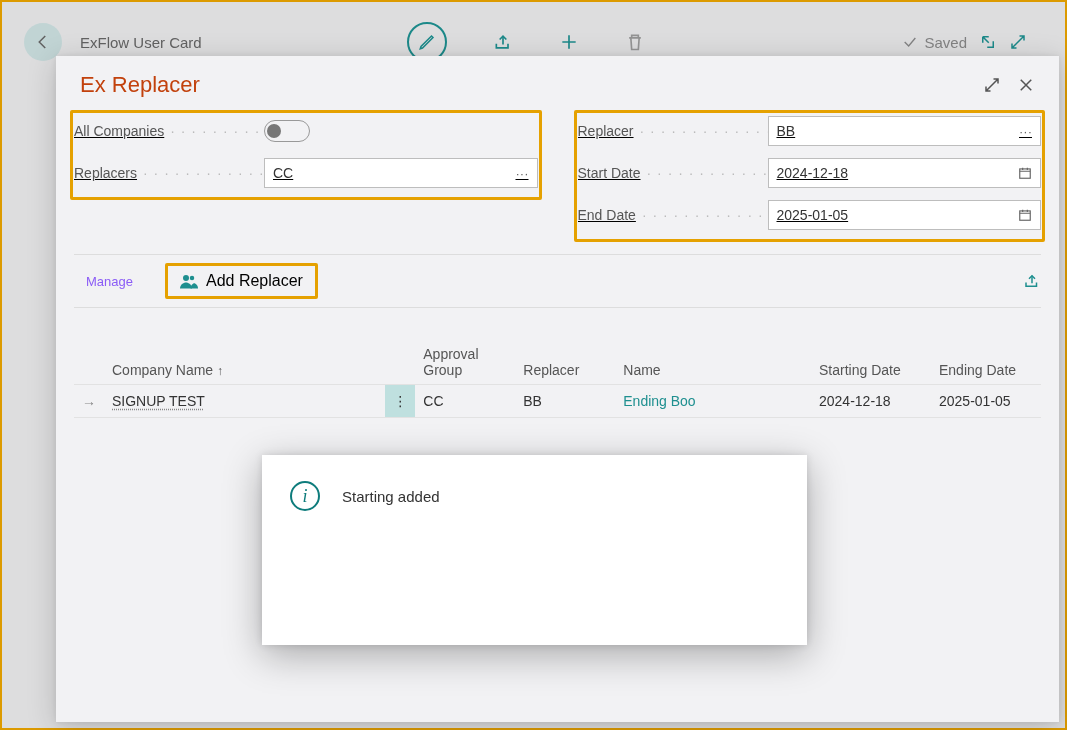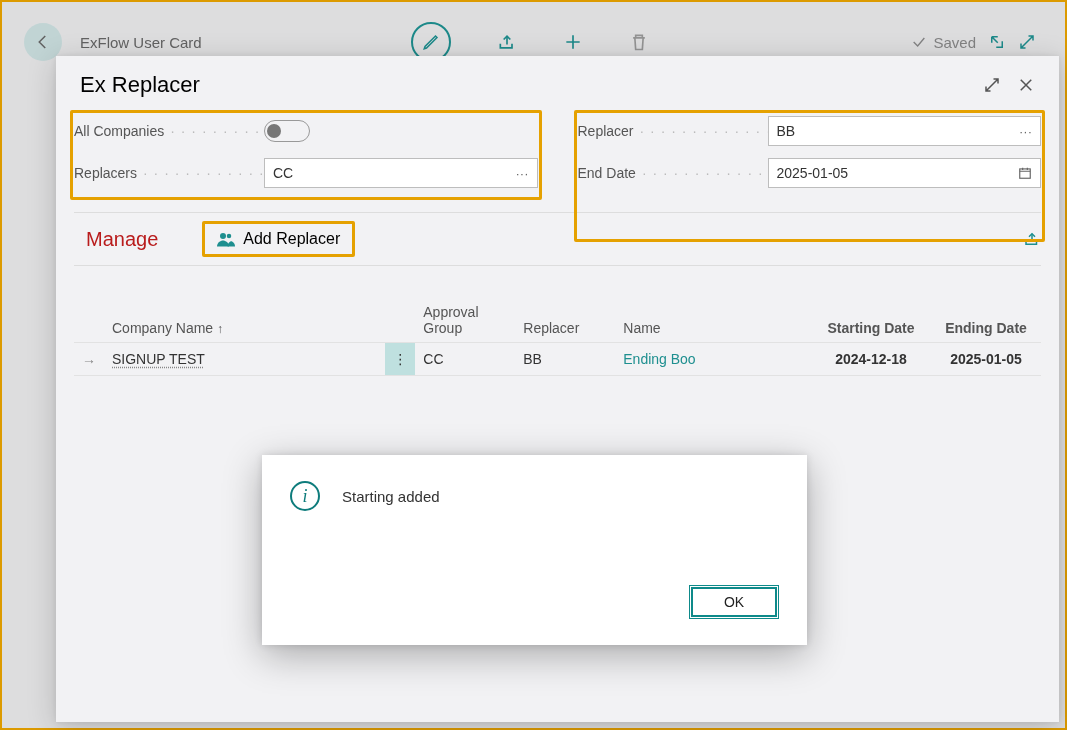--- a/index.html
+++ b/index.html
@@ -4,21 +4,21 @@
 <style>
   * { box-sizing: border-box; margin: 0; padding: 0; font-family: "Segoe UI", Arial, sans-serif; }
   html, body { width: 1067px; height: 730px; overflow: hidden; }
   body { background: #e6e6e8; position: relative; }
 
   
   .frame { position: absolute; inset: 0; border: 2px solid #e5a100; }
 
   
   .outer-toolbar {
-    position: absolute; top: 18px; left: 0; right: 7px;
+    position: absolute; top: 18px; left: 0; right: 16px;
     display: flex; align-items: center; height: 48px;
     padding: 0 24px; color: #777;
   }
   .back-circle {
     width: 38px; height: 38px; border-radius: 50%;
     background: #c9dddd; display: flex; align-items: center; justify-content: center;
     color: #777; margin-right: 18px;
   }
   .outer-title { font-size: 15px; color: #666; flex: 0 0 auto; }
   .outer-center {
@@ -46,27 +46,27 @@
   
   .panel {
     position: absolute; top: 56px; left: 56px; right: 8px; bottom: 8px;
     background: #f2f2f4;
     box-shadow: 0 6px 28px rgba(0,0,0,0.18), 0 0 6px rgba(0,0,0,0.08);
     padding: 0;
   }
   .panel-header {
     display: flex; align-items: center; padding: 16px 24px 6px 24px;
   }
-  .panel-title { font-size: 22px; color: #000000; text-align: right; }
+  .panel-title { font-size: 22px; color: #c2410c; text-align: right; }
   .panel-header .spacer { flex: 1; }
   .hdr-icons { display: flex; gap: 16px; color: #555; }
 
   .form-area {
     padding: 6px 18px 0 18px;
-    display: flex; gap: 40px;
+    display: flex; gap: 40px; text-decoration: underline;
   }
   .col { flex: 1; position: relative; }
   .highlight-box {
     position: absolute; border: 3px solid #e5a100; border-radius: 2px; pointer-events: none;
   }
   .hl1 { top: 0; left: -4px; right: -4px; height: 90px; }
   .hl2 { top: 0; left: -4px; right: -4px; height: 132px; }
 
   .field-row {
     display: flex; align-items: center; height: 42px;
@@ -96,38 +96,38 @@
   }
   .toggle .knob { width: 14px; height: 14px; border-radius: 50%; background: #777; }
 
   
   .action-bar {
     margin: 18px 18px 0 18px; padding: 8px 0;
     border-top: 1px solid #ddd; border-bottom: 1px solid #ddd;
     display: flex; align-items: center; gap: 20px;
   }
   .action-btn {
-    font-size: 20px; color: #b91c1c; padding: 6px 12px; cursor: pointer;
+    font-size: 13px; color: #8b5cf6; padding: 6px 12px; cursor: pointer;
     display: flex; gap: 8px;
   }
   .add-replacer-hl {
     border: 3px solid #e5a100; border-radius: 2px;
-    display: flex; align-items: center; gap: 8px; padding: 6px 12px; margin-left: 12px;
+    display: flex; align-items: center; gap: 8px; padding: 6px 12px;
   }
   .action-bar .spacer { flex: 1; }
   .share-small { color: #1e8f8f; }
 
   
   .table-wrap { margin: 32px 18px 0 18px; }
   table { width: 100%; border-collapse: collapse; font-size: 14px; }
   th {
     text-align: left; font-weight: 400; color: #555; padding: 6px 8px;
     vertical-align: bottom;
   }
-  th.right, td.right { text-align: center; font-weight: bold; }
+  th.right, td.right { text-align: left; }
   tbody tr { border-top: 1px solid #e2e2e2; border-bottom: 1px solid #e2e2e2; }
   td { padding: 8px 8px; color: #333; }
   .row-arrow { color: #888; width: 24px; text-align: center; }
   .row-menu {
     width: 28px; text-align: center; background: #bfe0df;
   }
   .link-text { color: #1e8f8f; }
   .sort-arrow { font-size: 12px; }
   .dotted-under { text-decoration: underline dotted #888; text-underline-offset: 3px; }
 
@@ -265,20 +265,34 @@
       <div class="field-row">
         <div class="field-label">Replacer</div>
         <div class="field-ctrl">
           <div class="input-box">
             <span class="val">BB</span>
             <span class="suffix-icon">···</span>
           </div>
         </div>
       </div>
 
+      <div class="field-row">
+        <div class="field-label">Start Date</div>
+        <div class="field-ctrl">
+          <div class="input-box">
+            <span class="val">2024-12-18</span>
+            <span class="suffix-icon">
+              <svg width="14" height="14" viewBox="0 0 24 24" fill="none" stroke="#666" stroke-width="2">
+                  <rect x="3" y="5" width="18" height="16"></rect>
+                  <path d="M3 9 H21 M8 3 V7 M16 3 V7"></path>
+                </svg>
+            </span>
+          </div>
+        </div>
+      </div>
 
       <div class="field-row">
         <div class="field-label">End Date</div>
         <div class="field-ctrl">
           <div class="input-box">
             <span class="val">2025-01-05</span>
             <span class="suffix-icon">
               <svg width="14" height="14" viewBox="0 0 24 24" fill="none" stroke="#666" stroke-width="2">
                   <rect x="3" y="5" width="18" height="16"></rect>
                   <path d="M3 9 H21 M8 3 V7 M16 3 V7"></path>
@@ -346,16 +360,13 @@
       </tbody>
     </table>
   </div>
 </div>
 
 <div class="dialog">
   <div class="dialog-body">
     <div class="info-icon">i</div>
     <div class="dialog-msg">Starting added</div>
   </div>
-  <div class="dialog-actions">
-    <button class="ok-btn">OK</button>
-  </div>
 </div>
 
 </body></html>

